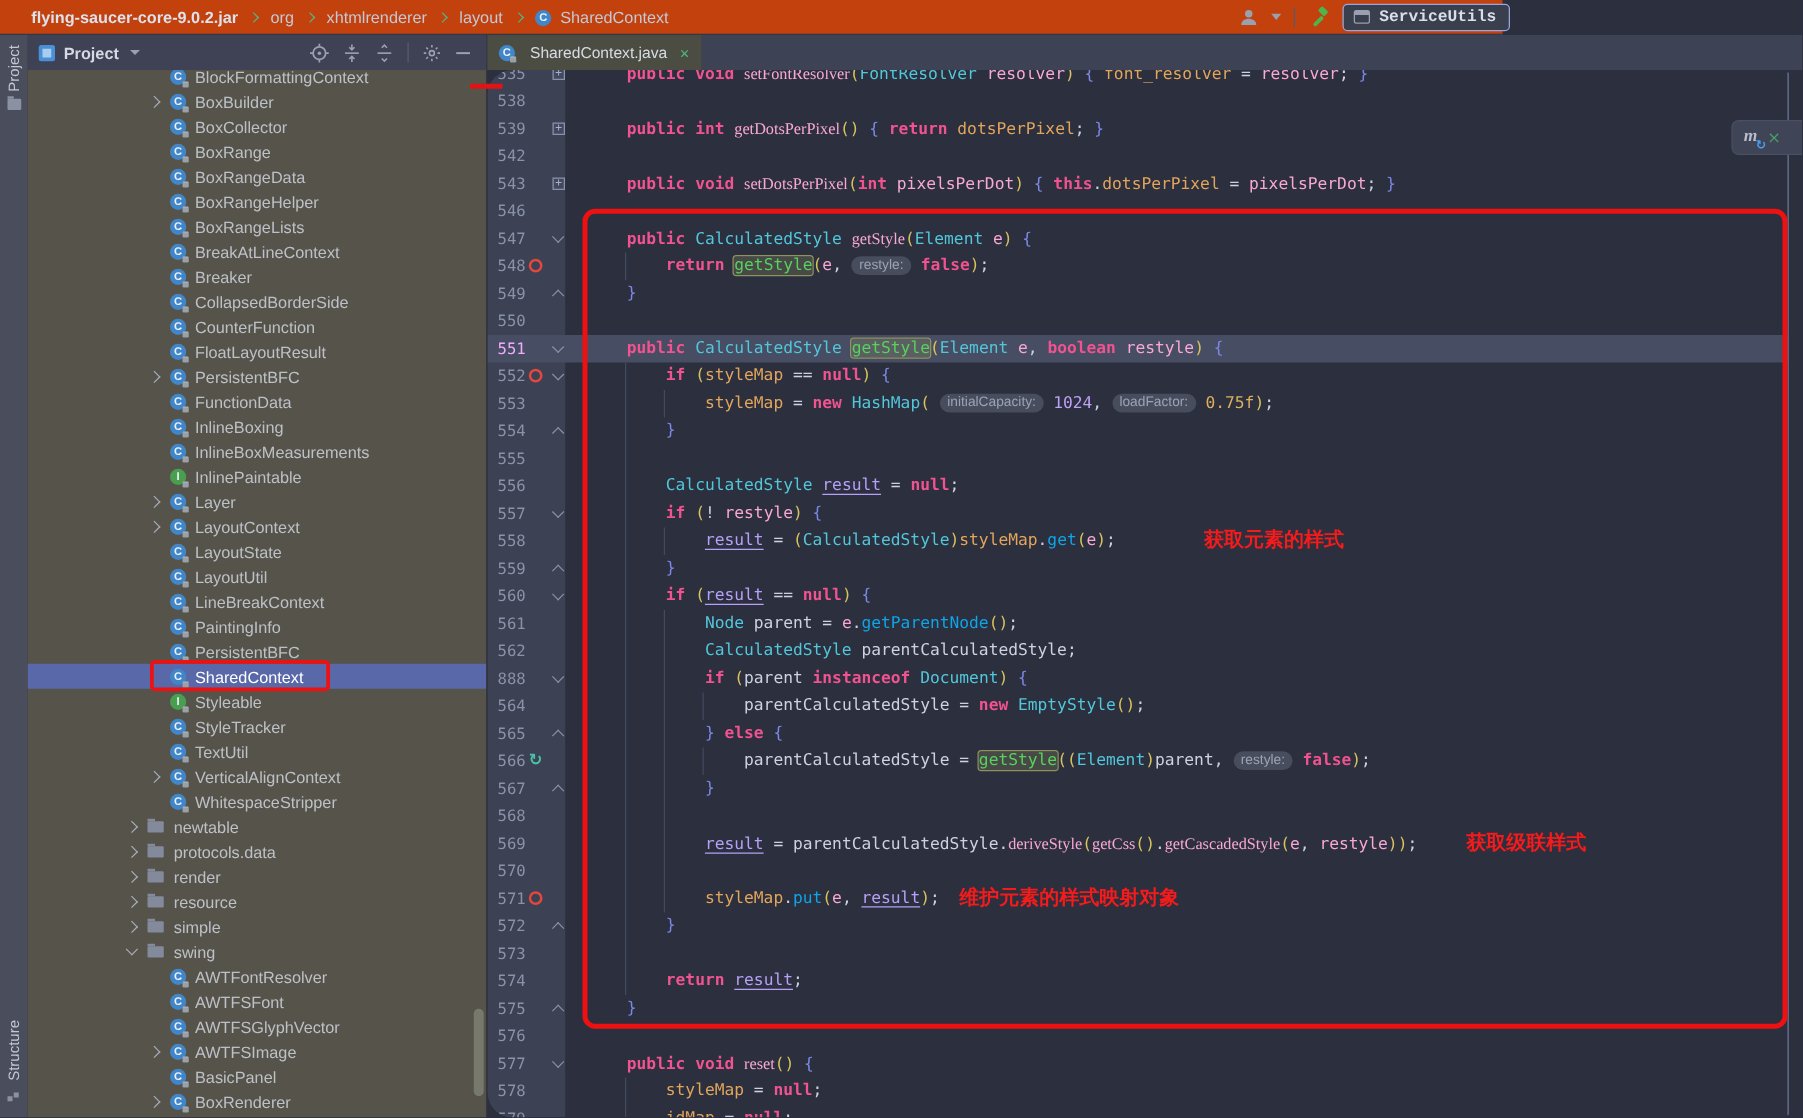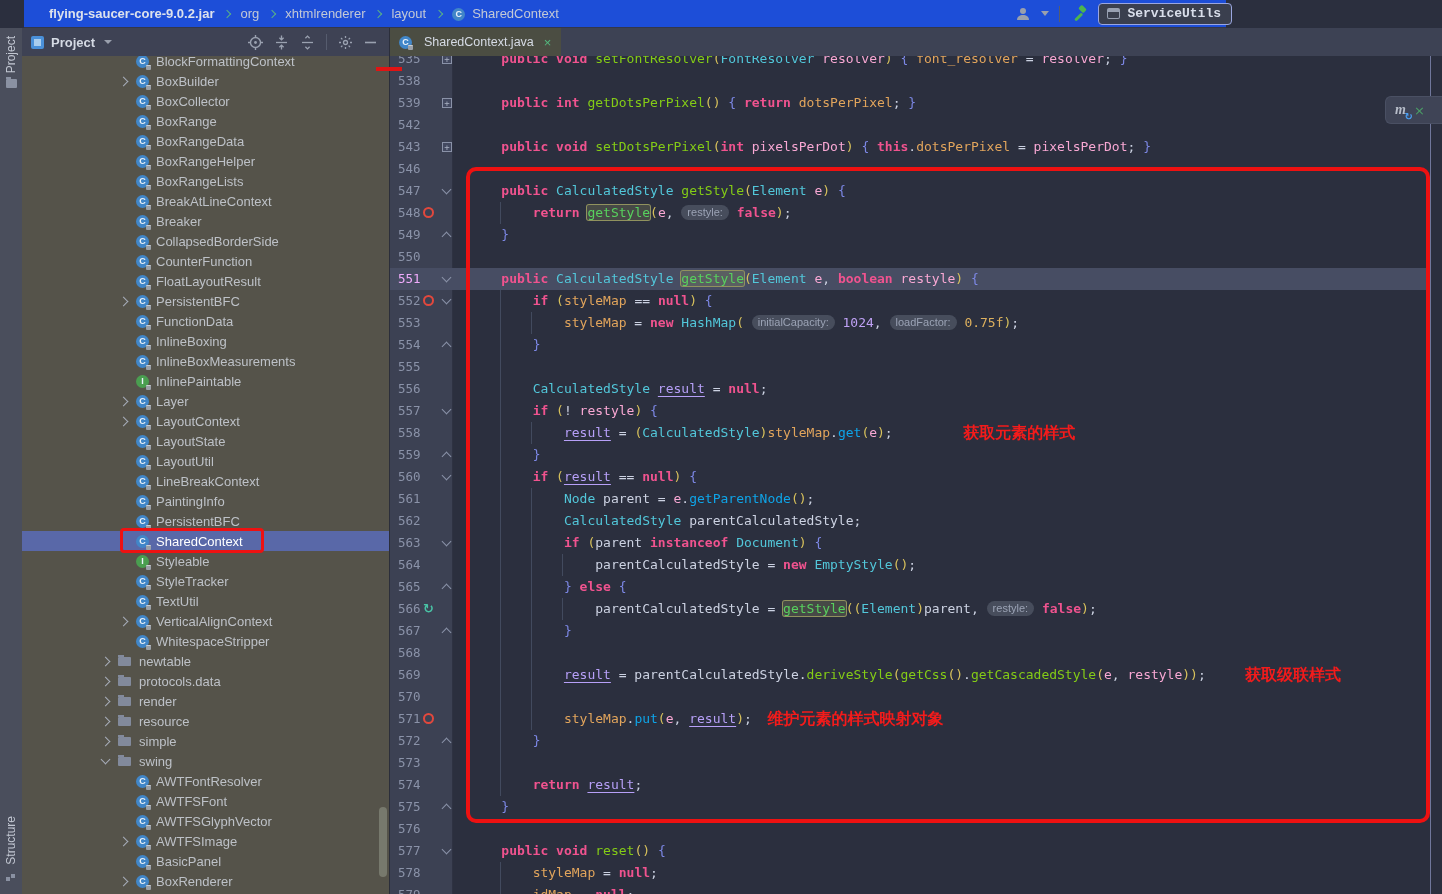--- a/index.html
+++ b/index.html
@@ -1,22 +1,22 @@
 <!DOCTYPE html>
 <html><head>
 <meta charset="utf-8">
 <style>
   * { margin:0; padding:0; box-sizing:border-box; }
   html,body { width:1442px; height:894px; overflow:hidden; background:#2b2f3e;
     font-family:"Liberation Sans", sans-serif; }
   #app { position:relative; width:1442px; height:894px; }
 
   
-  #topbar { position:absolute; left:0; top:0; width:1202px; height:28px; background:#1d4ed8;
-    display:flex; align-items:center; border-bottom:1px solid #33374a;margin-left:24px; }
+  #topbar { position:absolute; left:0; top:0; width:1202px; height:28px; background:#c2410c;
+    display:flex; align-items:center; border-bottom:1px solid #33374a; }
   #breadcrumbs { display:flex; align-items:center; padding-left:25px; gap:9px; }
   .bc { font-size:13px; color:#c3c9d6; white-space:nowrap; }
   .bc.first { font-weight:bold; color:#dde2ec; }
   .bcsep { display:inline-block; width:6px; height:6px; border-right:1.6px solid #58b287;
     border-top:1.6px solid #58b287; transform:rotate(45deg); margin:0 1px; }
   #topbar-right { margin-left:auto; display:flex; align-items:center; gap:10px; padding-right:0;font-family:Liberation Mono, monospace; }
   .tb-divider { width:1px; height:16px; background:#565c6e; }
   #run-widget { display:flex; align-items:center; gap:7px; border:1px solid #9aa6e0; border-radius:4px;
     background:#3a3f4e; height:22px; padding:0 10px 0 8px; margin-right:-6px; }
   #run-widget span { font-size:13px; font-weight:bold; color:#d9deea; white-space:nowrap; }
@@ -67,21 +67,21 @@
   #tree-scroll { position:absolute; right:2px; top:779px; width:8px; height:70px; background:#8a8d80;
     opacity:.65; border-radius:4px; }
 
   
   #editor { position:absolute; left:390px; top:28px; width:1052px; height:866px; background:#2b2f3e; }
   #tabbar { position:absolute; left:0; top:0; width:100%; height:28px; background:#3d4254; }
   #tab-active { position:absolute; left:0; top:0; height:28px; background:#4b4d42; display:flex;
     align-items:center; gap:6px; padding:0 10px 0 9px; }
   #tab-title { font-size:12.5px; color:#d6dbe5; }
   #tab-close { color:#53b87e; font-size:13px; line-height:13px; margin-left:4px; }
-  #content { position:absolute; left:0; top:28px; width:100%; height:838px; overflow:hidden; }
+  #content { position:absolute; left:0; top:28px; width:100%; height:838px; overflow:hidden;border-radius:20px; }
   #gutter-bg { position:absolute; left:0; top:0; width:62px; height:100%; background:#3c4153; }
   #gutter-line { position:absolute; left:62px; top:0; width:1px; height:100%; background:#2e3242; }
   #curline { position:absolute; left:0; top:212px; width:1040px; height:22px; background:#474d63; }
   .iguide { position:absolute; width:1px; background:#424a5e; }
   #margin-line { position:absolute; left:1040px; top:0; width:1px; height:100%; background:#8890bb; opacity:.75; }
 
   .line { position:absolute; left:0; width:100%; height:22px; }
   .lnum { position:absolute; left:8px; top:0; width:26px; text-align:left;
     font:12.5px/22px "DejaVu Sans Mono", monospace; color:#8a92a8; }
   .line.cur .lnum { color:#f0abfc; }
@@ -93,21 +93,21 @@
     border-right:1.5px solid #8a92a8; border-bottom:1.5px solid #8a92a8; }
   .fm.down { top:6px; transform:rotate(45deg); }
   .fm.up { top:9px; transform:rotate(-135deg); }
   .fp { position:absolute; left:52px; top:6px; width:10px; height:10px; border:1px solid #8a92a8;
     background:#434960; color:#aab2c4; font:9px/8px "DejaVu Sans Mono",monospace; text-align:center; }
   .fp::after { content:"+"; }
 
   
   .kw { color:#f0538f; font-weight:bold; }
   .ty { color:#52c7da; }
-  .mt { color:#84cc16; }
+  .mt { color:#f9a8d4;font-family:Liberation Serif, serif; }
   .my { color:#0ea5e9; }
   .mtb { color:#58d15e; background:rgba(140,145,95,.28); box-shadow:0 0 0 1px #90925e; border-radius:2px; }
   .fl { color:#e2a55c; }
   .lv { color:#b7a0f8; text-decoration:underline; text-underline-offset:3px; }
   .pr { color:#f9a8d4; }
   .br { color:#7d88e6; }
   .pn { color:#d8c25c; }
   .nm { color:#bfa1f5; }
   .fy { color:#ddb05e; }
   .chip { display:inline-block; font:11px/15px "Liberation Sans",sans-serif; color:#9ba3b5;
@@ -666,21 +666,21 @@
           </div>
           <div class="line" style="top: 432px;">
             <span class="lnum">561</span>
             <span class="code"><span class="tx">            </span><span class="ty">Node</span><span class="tx"> parent = </span><span class="pr">e</span><span class="tx">.</span><span class="my">getParentNode</span><span class="pn">()</span><span class="tx">;</span></span>
           </div>
           <div class="line" style="top: 454px;">
             <span class="lnum">562</span>
             <span class="code"><span class="tx">            </span><span class="ty">CalculatedStyle</span><span class="tx"> parentCalculatedStyle;</span></span>
           </div>
           <div class="line" style="top: 476px;">
-            <span class="lnum">563</span>
+            <span class="lnum">888</span>
             <span class="fm down"></span>
             <span class="code"><span class="tx">            </span><span class="kw">if</span><span class="tx"> </span><span class="pn">(</span><span class="tx">parent </span><span class="kw">instanceof</span><span class="tx"> </span><span class="ty">Document</span><span class="pn">)</span><span class="tx"> </span><span class="br">{</span></span>
           </div>
           <div class="line" style="top: 498px;">
             <span class="lnum">564</span>
             <span class="code"><span class="tx">                </span><span class="tx">parentCalculatedStyle = </span><span class="kw">new</span><span class="tx"> </span><span class="ty">EmptyStyle</span><span class="pn">()</span><span class="tx">;</span></span>
           </div>
           <div class="line" style="top: 520px;">
             <span class="lnum">565</span>
             <span class="fm up"></span>

